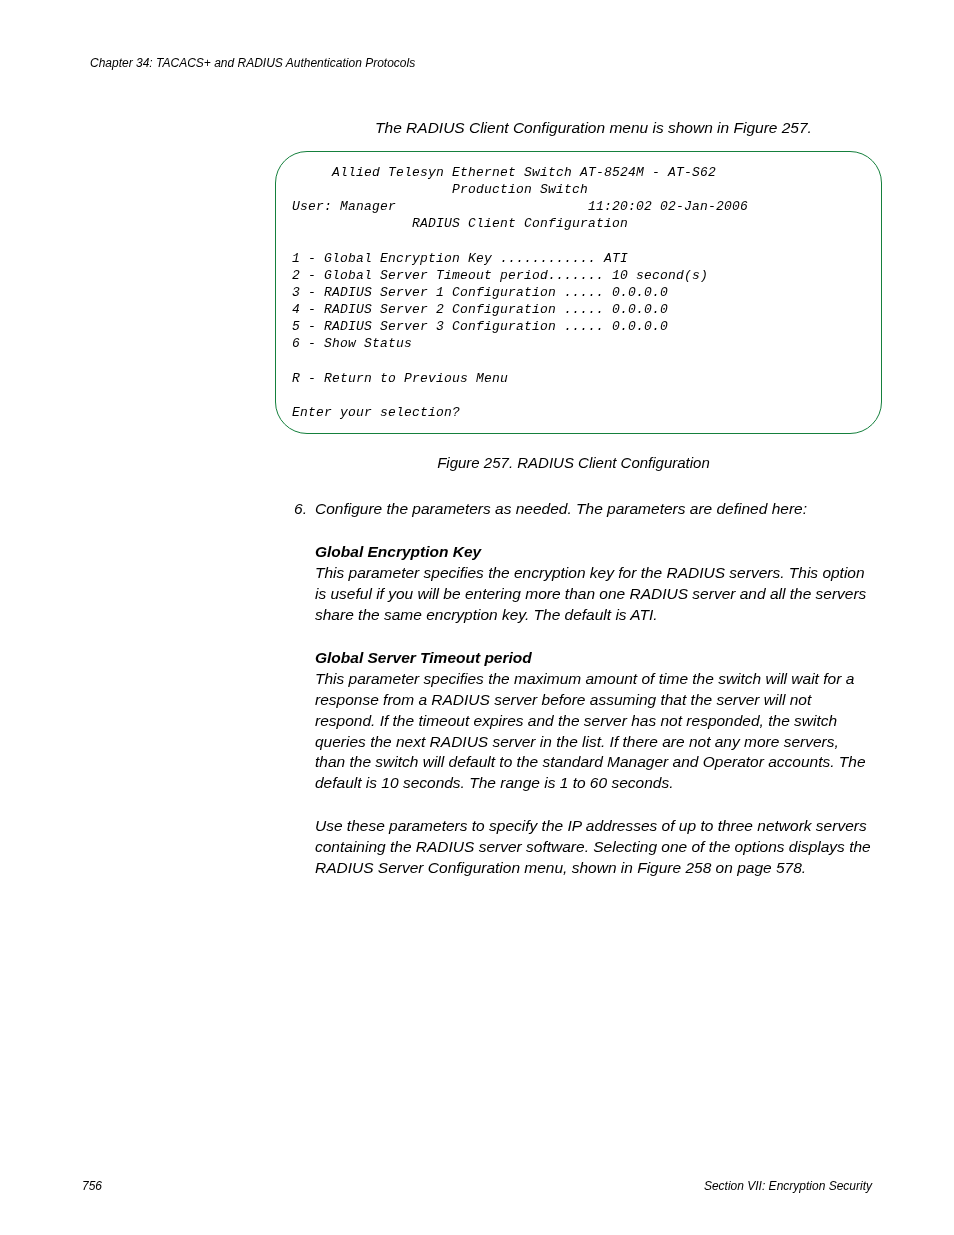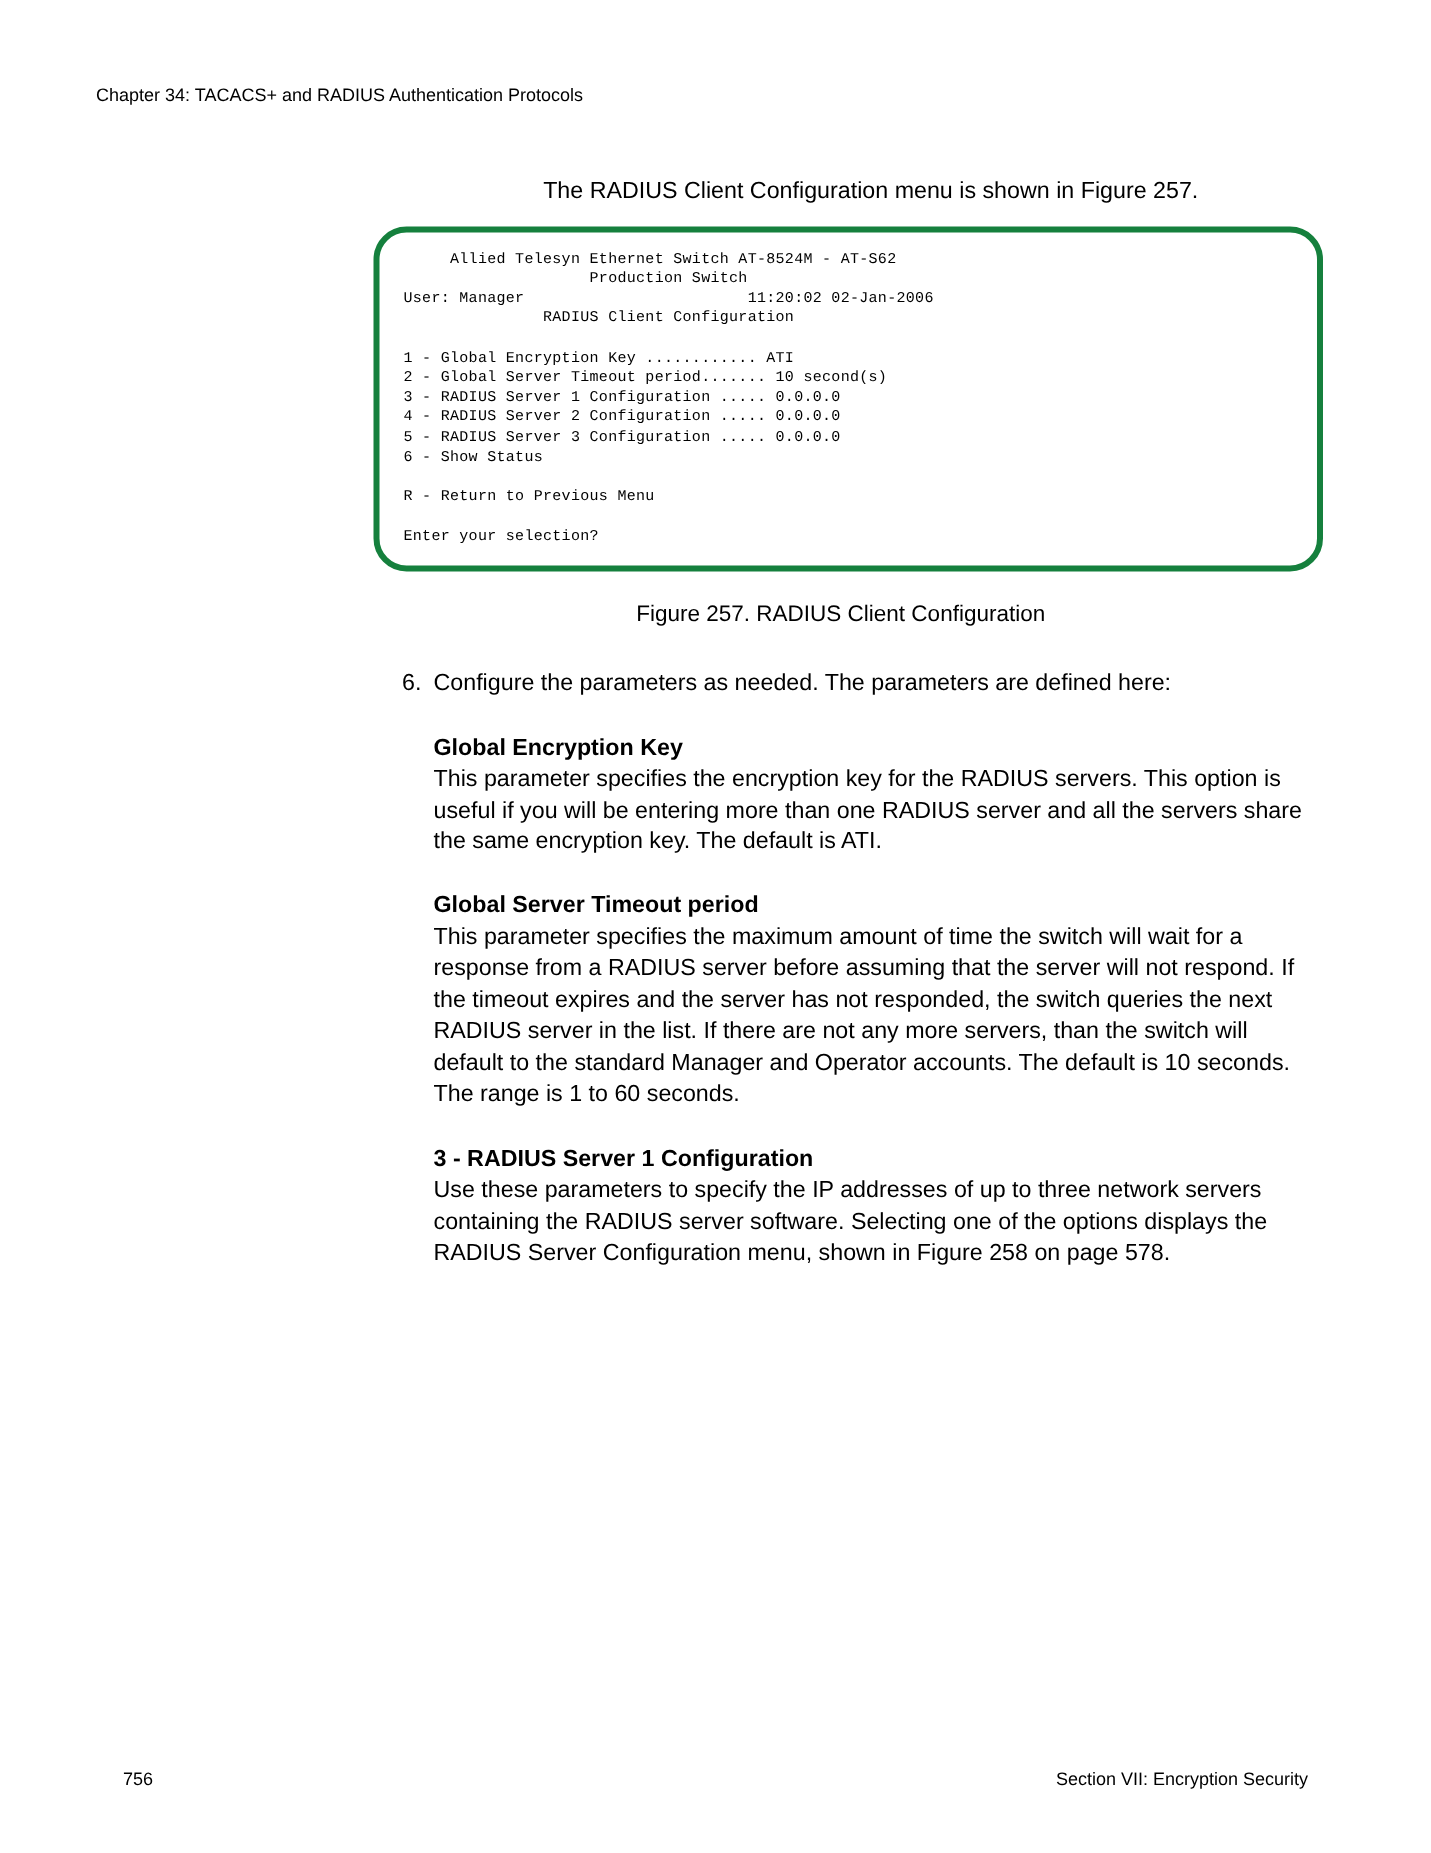--- a/index.html
+++ b/index.html
@@ -7,49 +7,50 @@
     padding: 0;
     background: #ffffff;
     font-family: Arial, Helvetica, sans-serif;
     color: #000000;
     width: 954px;
     height: 1235px;
     position: relative;
     box-sizing: border-box;
   }
   .page {
-    padding: 56px 82px 40px 64px;
+    padding: 56px 82px 40px 90px;
     box-sizing: border-box;
     height: 100%;
     position: relative;
+    font-style: italic;
   }
   .chapter-header {
     font-size: 12px;
     color: #000;
     margin-bottom: 48px;
   }
   .content-area {
     margin-left: 225px;
     margin-right: 0;
   }
   .intro-text {
     font-size: 15.5px;
     line-height: 1.35;
     margin-bottom: 12px;
     text-align: center;
   }
   .terminal-box {
     position: relative;
     margin-left: -40px;
     margin-right: -10px;
-    border: 4px solid #15803d;
-    border-radius: 22px;
+    border: 1px solid #15803d;
+    border-radius: 32px;
     padding: 12px 16px 12px 16px;
     font-family: "Lucida Console", "Courier New", monospace;
-    font-size: 10px;
+    font-size: 13px;
     line-height: 1.32;
     white-space: pre;
     margin-bottom: 20px;
     letter-spacing: 0.2px;
   }
   .figure-caption {
     text-align: center;
     font-size: 15px;
     margin-bottom: 28px;
     margin-left: -40px;
@@ -126,21 +127,20 @@
       <div class="param-title">Global Encryption Key</div>
       <div>This parameter specifies the encryption key for the RADIUS servers. This option is useful if you will be entering more than one RADIUS server and all the servers share the same encryption key. The default is ATI.</div>
     </div>
 
     <div class="param-block">
       <div class="param-title">Global Server Timeout period</div>
       <div>This parameter specifies the maximum amount of time the switch will wait for a response from a RADIUS server before assuming that the server will not respond. If the timeout expires and the server has not responded, the switch queries the next RADIUS server in the list. If there are not any more servers, than the switch will default to the standard Manager and Operator accounts. The default is 10 seconds. The range is 1 to 60 seconds.</div>
     </div>
 
     <div class="param-block">
-      <div class="param-title">3 - RADIUS Server 1 Configuration</div>
       <div>Use these parameters to specify the IP addresses of up to three network servers containing the RADIUS server software. Selecting one of the options displays the RADIUS Server Configuration menu, shown in Figure 258 on page 578.</div>
     </div>
 
   </div>
 
   <div class="footer">
     <span>756</span>
     <span>Section VII: Encryption Security</span>
   </div>
 

